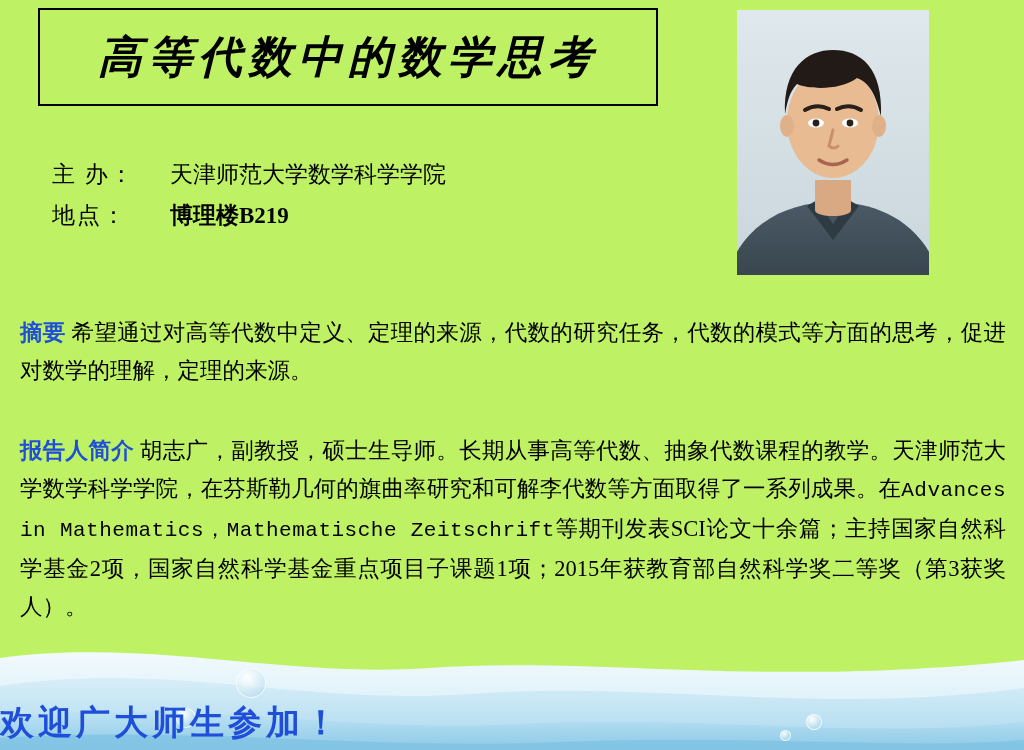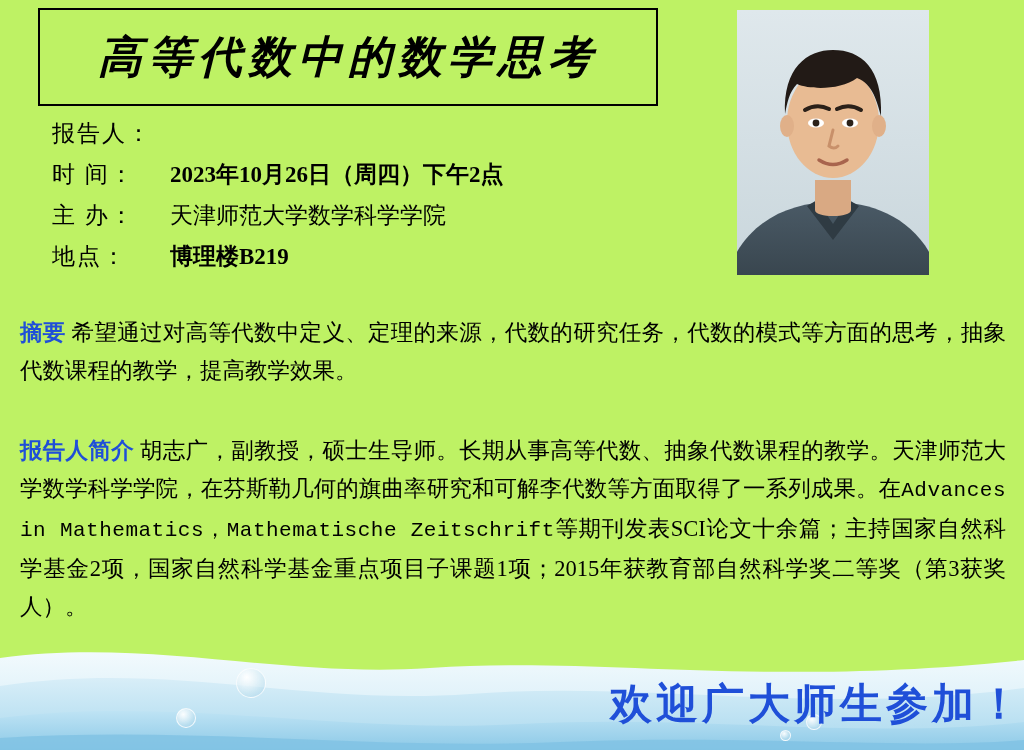--- a/index.html
+++ b/index.html
@@ -113,24 +113,24 @@
   .mono {
     font-family: "Liberation Mono", monospace;
     font-size: 21px;
     letter-spacing: 0.5px;
   }
 
   
   .welcome {
     position: absolute;
     left: 0;
-    top: 676px;
-    width: 1024px;
-    text-align: right;
-    font-size: 42px;
+    top: 700px;
+    width: 1024px;
+    text-align: left;
+    font-size: 34px;
     font-weight: bold;
     color: #1F4FD8;
     letter-spacing: 4px;
   }
 
   
   .bubble {
     position: absolute;
     border-radius: 50%;
     background: radial-gradient(circle at 35% 30%, rgba(255,255,255,0.95), rgba(200,228,240,0.55) 60%, rgba(140,195,225,0.45) 100%);
@@ -210,38 +210,33 @@
       <circle cx="113" cy="113" r="3.4" fill="#2b211a"></circle>
 
       <path d="M96,120 L92,136 q5,4 9,0" stroke="#c8906a" stroke-width="3" fill="none" stroke-linecap="round"></path>
 
       <path d="M82,150 q14,9 28,0" stroke="#a8644d" stroke-width="3.5" fill="none" stroke-linecap="round"></path>
     </svg>
   </div>
 
   <div class="info">
     <div class="info-row">
-      <span class="info-label">报告人：</span>
-    </div>
-    <div class="info-row">
-      <span class="info-label">时 间：</span>
-      <span class="info-value">2023年10月26日（周四）下午2点</span>
     </div>
     <div class="info-row">
       <span class="info-label">主 办：</span>
       <span class="info-value normal">天津师范大学数学科学学院</span>
     </div>
     <div class="info-row">
       <span class="info-label">地点：</span>
       <span class="info-value">博理楼B219</span>
     </div>
   </div>
 
   <div class="para para-abstract">
-    <span class="tag">摘要</span><span>希望通过对高等代数中定义、定理的来源，代数的研究任务，代数的模式等方面的思考，抽象代数课程的教学，提高教学效果。</span>
+    <span class="tag">摘要</span><span>希望通过对高等代数中定义、定理的来源，代数的研究任务，代数的模式等方面的思考，促进对数学的理解，定理的来源。</span>
   </div>
 
   <div class="para para-bio">
     <span class="tag">报告人简介</span><span>胡志广，副教授，硕士生导师。长期从事高等代数、抽象代数课程的教学。天津师范大学数学科学学院，在芬斯勒几何的旗曲率研究和可解李代数等方面取得了一系列成果。在</span><span class="mono">Advances in Mathematics，Mathematische Zeitschrift</span><span>等期刊发表SCI论文十余篇；主持国家自然科学基金2项，国家自然科学基金重点项目子课题1项；2015年获教育部自然科学奖二等奖（第3获奖人）。</span>
   </div>
 
   <div class="welcome">欢迎广大师生参加！</div>
 
 </div>
 

